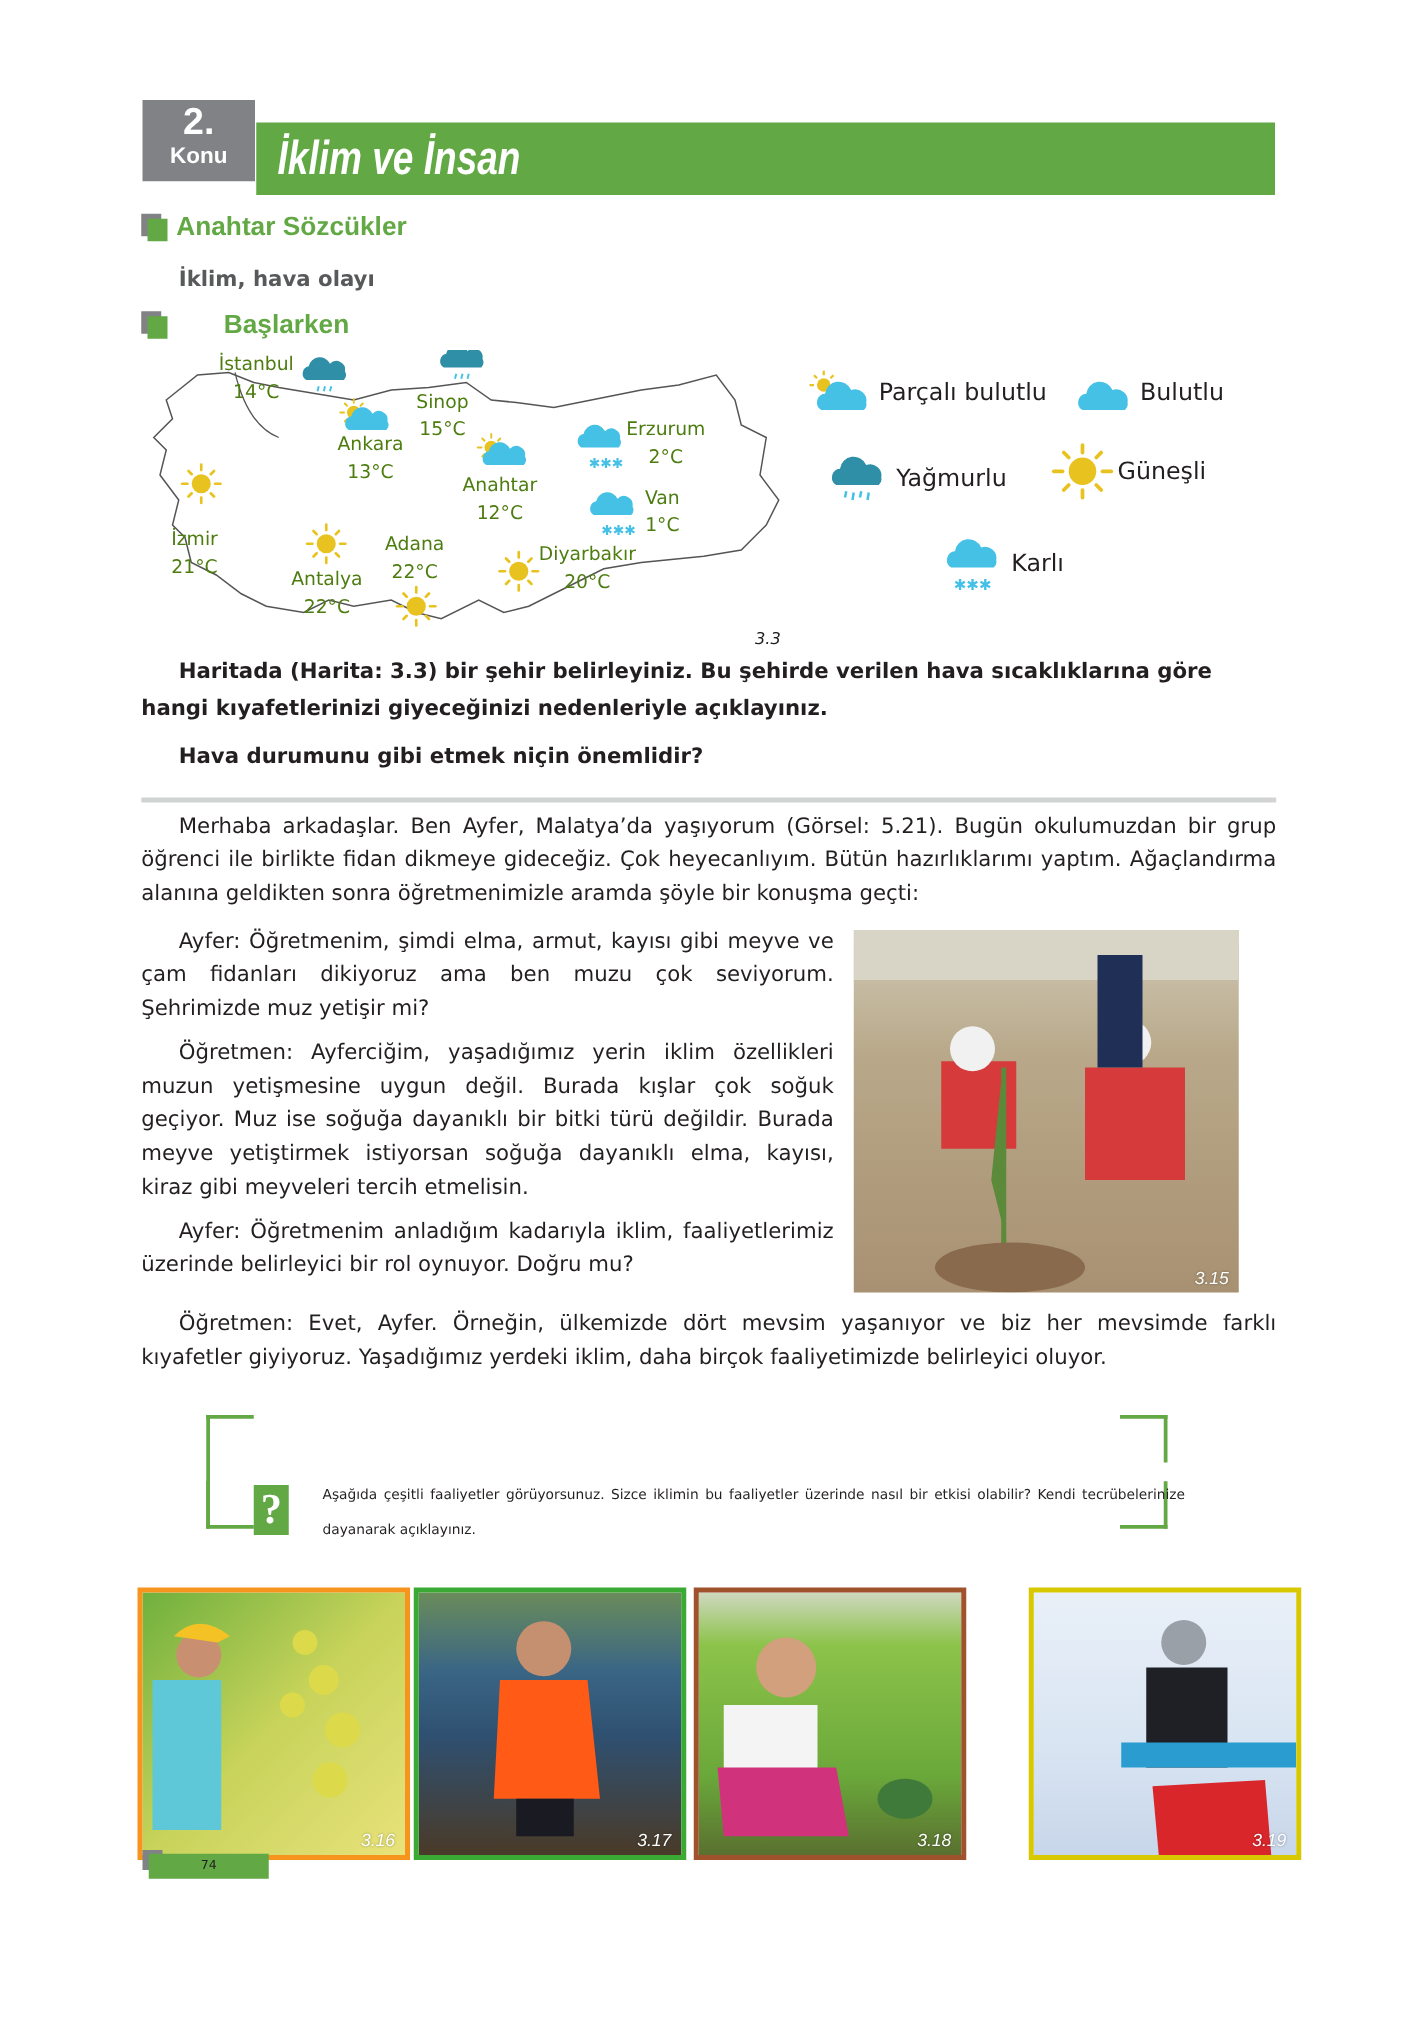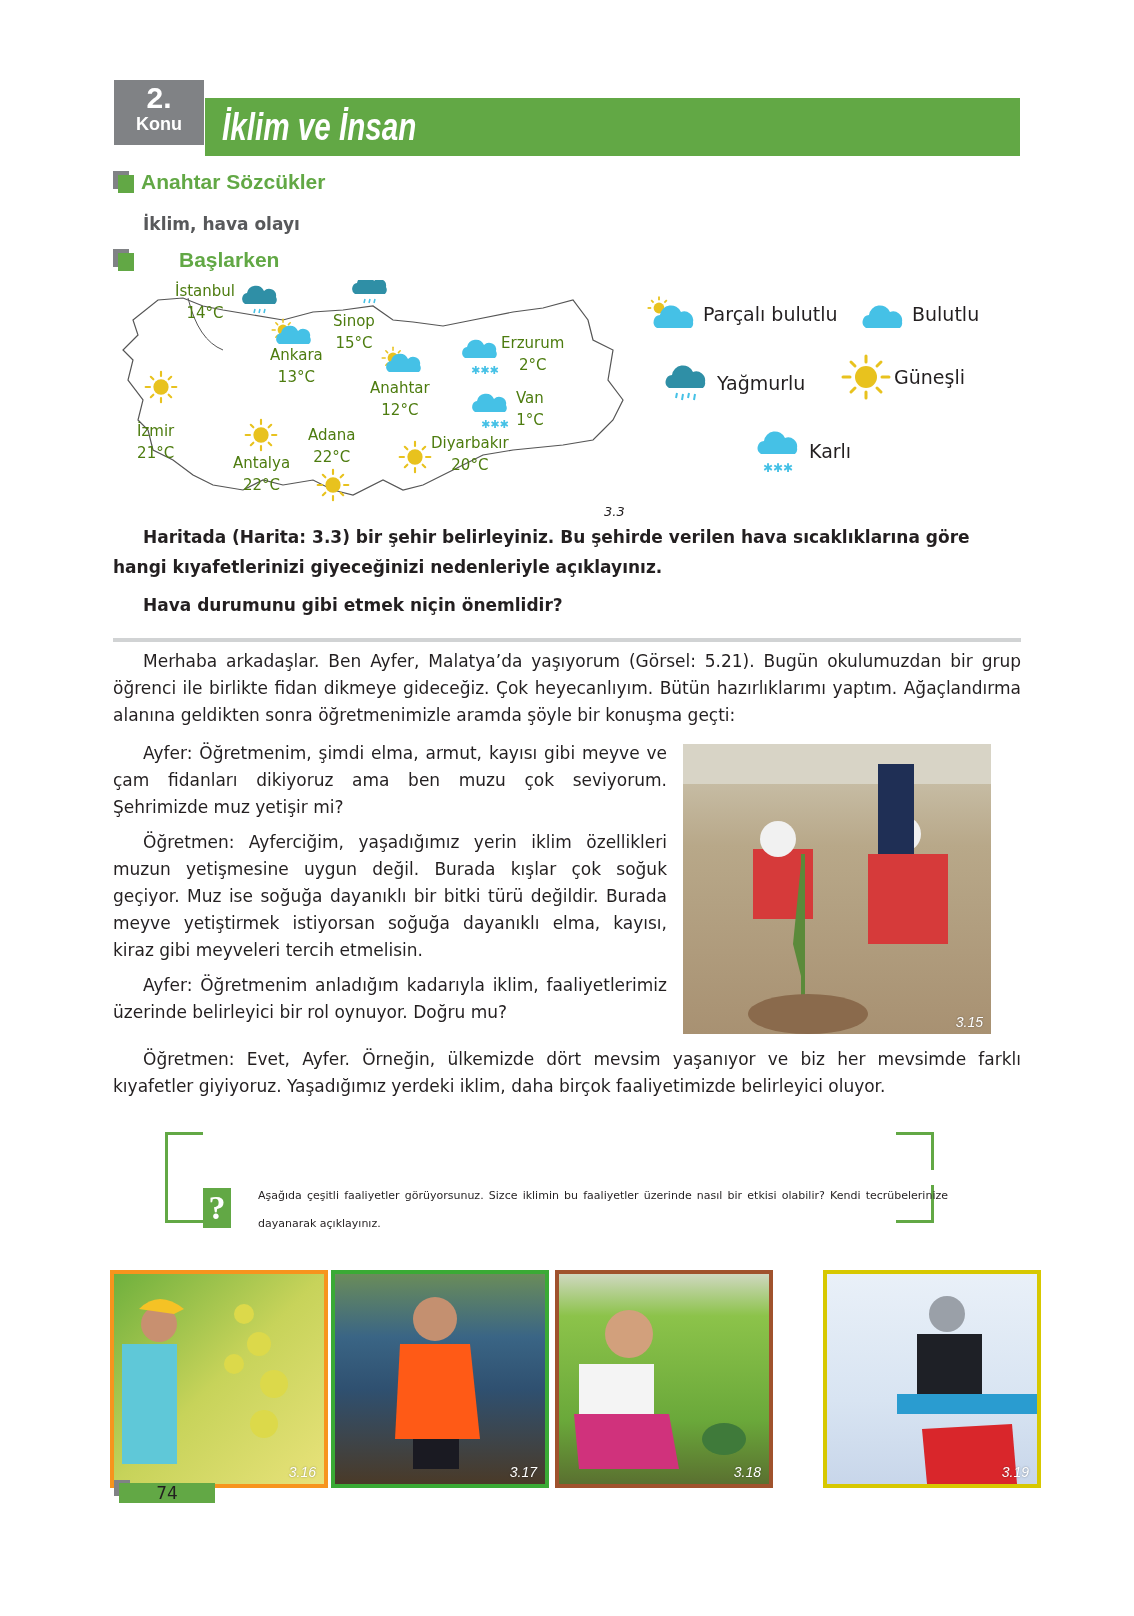--- a/index.html
+++ b/index.html
@@ -306,14 +306,14 @@
       <circle cx="120" cy="40" r="18" fill="#9aa0a8"></circle>
       <rect x="90" y="60" width="65" height="80" fill="#1e2026"></rect>
       <rect x="70" y="120" width="140" height="20" fill="#2a9cd0"></rect>
       <path d="M95,155 L185,150 L190,210 L100,210 Z" fill="#d9262b"></path>
     </svg>
   <span class="photo-num">3.19</span>
 </div>
 
 <div class="abs pn">
   <div style="position:absolute;left:0;top:0;width:16px;height:16px;background:#808285;"></div>
-  <div style="position:absolute;left:5px;top:3px;width:96px;height:20px;background:#62a845;color:#231f20;font-size:17px;text-align:center;line-height:20px;">74</div>
+  <div style="position:absolute;left:5px;top:3px;width:96px;height:20px;background:#62a845;color:#231f20;font-size:10px;text-align:center;line-height:20px;">74</div>
 </div>
 
 </body></html>

